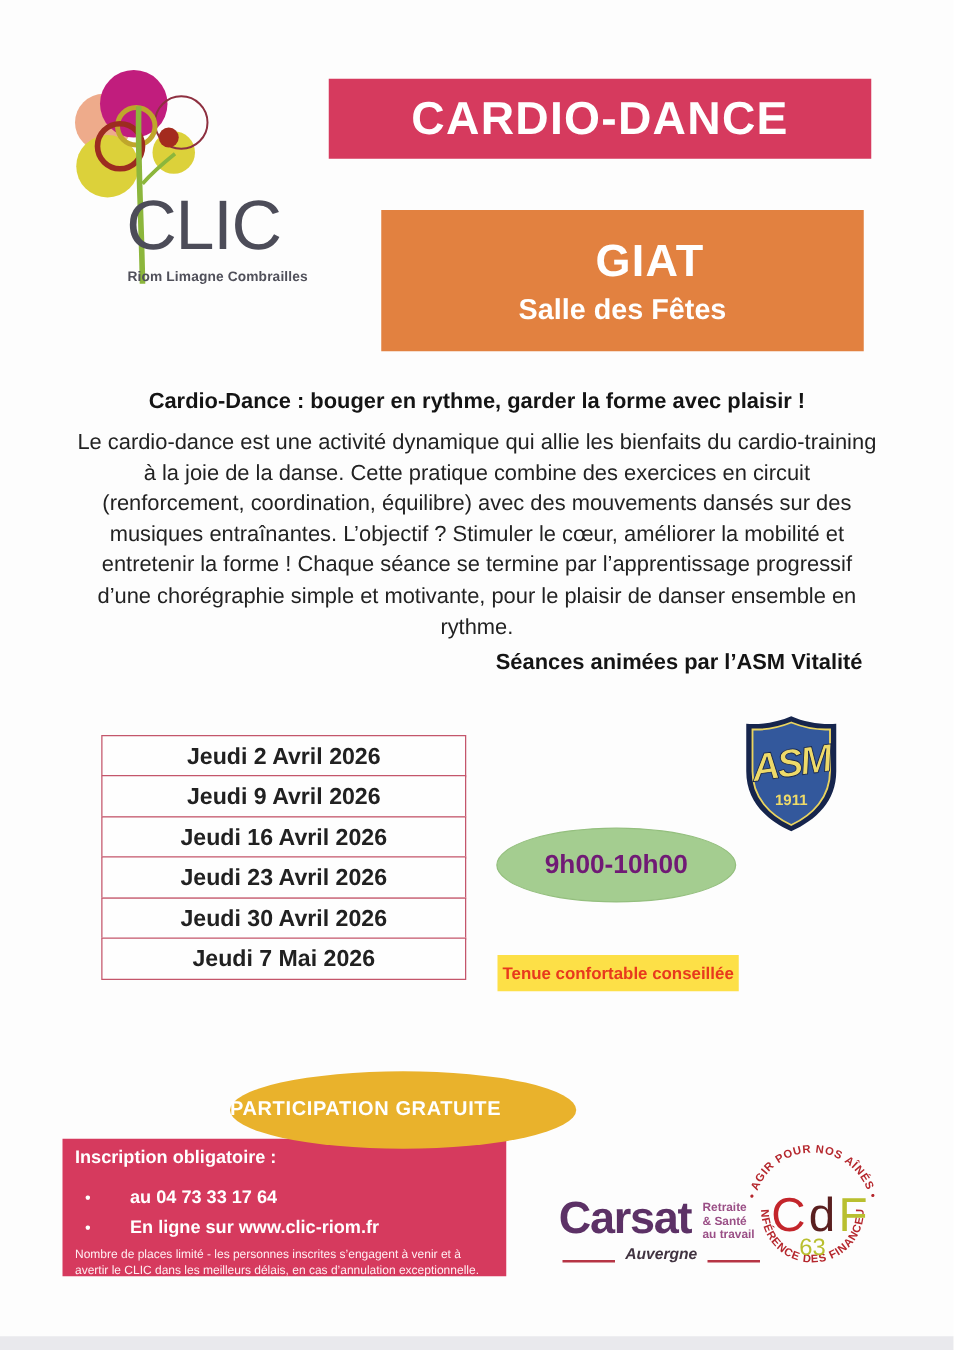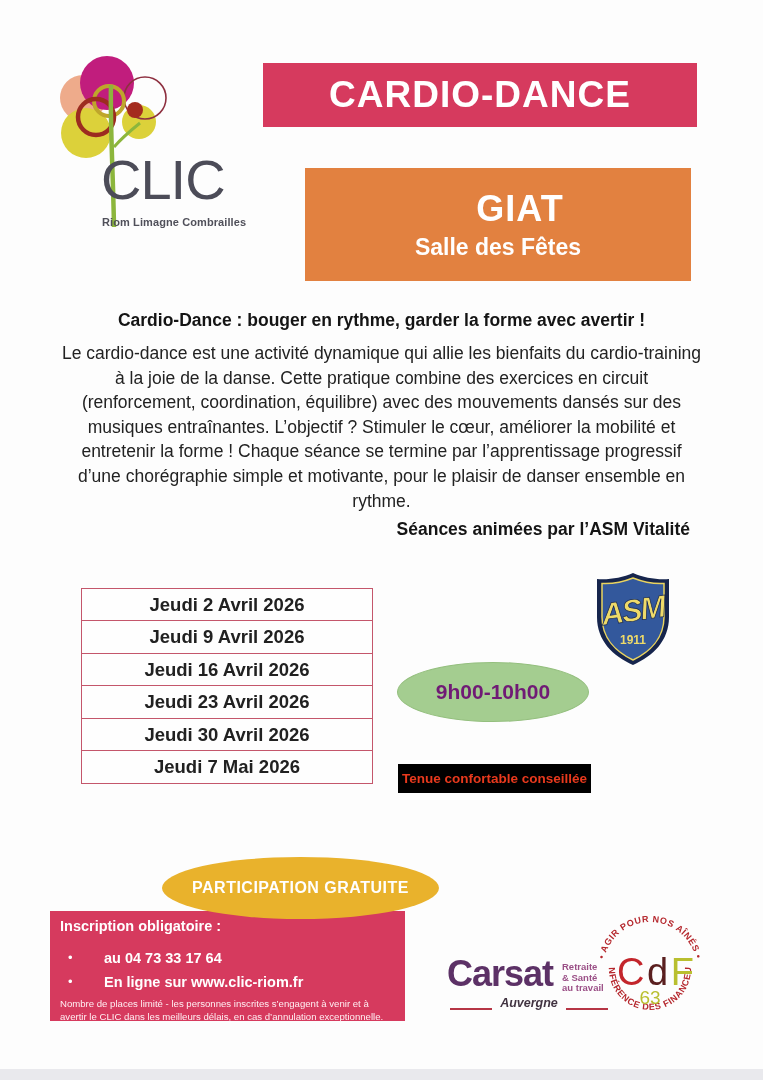--- a/index.html
+++ b/index.html
@@ -60,29 +60,29 @@
 
   
   .time-badge {
     left:397px; top:662px; width:190px; height:58px; border-radius:50%;
     background:#a4cd90; border:1px solid #94bf7e;
     display:flex; align-items:center; justify-content:center;
   }
   .time-badge span { color:#701a75; font-size:21px; font-weight:700; }
 
   .outfit-note {
-    left:398px; top:764px; width:193px; height:29px; background:#000000;
+    left:398px; top:764px; width:193px; height:29px; background:#fde047;
     display:flex; align-items:center; justify-content:center;
   }
   .outfit-note span { color:#e8391d; font-size:13.5px; font-weight:700; }
 
   .free-badge {
-    left:162px; top:857px; width:277px; height:62px; border-radius:50%;
+    left:184px; top:857px; width:277px; height:62px; border-radius:50%;
     background:#e9b22c; z-index:3;
-    display:flex; align-items:center; justify-content:center;
+    display:flex; align-items:center; 
   }
   .free-badge span { color:#fff; font-size:16px; font-weight:700; letter-spacing:0.5px; }
 
   
   .register-box {
     left:50px; top:911px; width:355px; height:110px; background:#d63a5e;
     box-sizing:border-box; padding:7px 10px 6px 10px; color:#fff; z-index:2;
   }
   .register-box .head { font-size:14.5px; font-weight:700; margin-bottom:16px; }
   .register-box .bullet-row { display:flex; margin-bottom:8px; }
@@ -137,21 +137,21 @@
 
   <div class="abs banner-red">
     <span>CARDIO-DANCE</span>
   </div>
 
   <div class="abs banner-orange">
     <div class="city">GIAT</div>
     <div class="venue">Salle des Fêtes</div>
   </div>
 
-  <div class="abs intro-heading">Cardio-Dance : bouger en rythme, garder la forme avec avertir !</div>
+  <div class="abs intro-heading">Cardio-Dance : bouger en rythme, garder la forme avec plaisir !</div>
   <div class="abs intro-body">Le cardio-dance est une activité dynamique qui allie les bienfaits du cardio-training à la joie de la danse. Cette pratique combine des exercices en circuit (renforcement, coordination, équilibre) avec des mouvements dansés sur des musiques entraînantes. L’objectif ? Stimuler le cœur, améliorer la mobilité et entretenir la forme ! Chaque séance se termine par l’apprentissage progressif d’une chorégraphie simple et motivante, pour le plaisir de danser ensemble en rythme.</div>
   <div class="abs sessions-host">Séances animées par l’ASM Vitalité</div>
 
   <div class="abs schedule">
     <div class="row">Jeudi 2 Avril 2026</div>
     <div class="row">Jeudi 9 Avril 2026</div>
     <div class="row">Jeudi 16 Avril 2026</div>
     <div class="row">Jeudi 23 Avril 2026</div>
     <div class="row">Jeudi 30 Avril 2026</div>
     <div class="row">Jeudi 7 Mai 2026</div>

